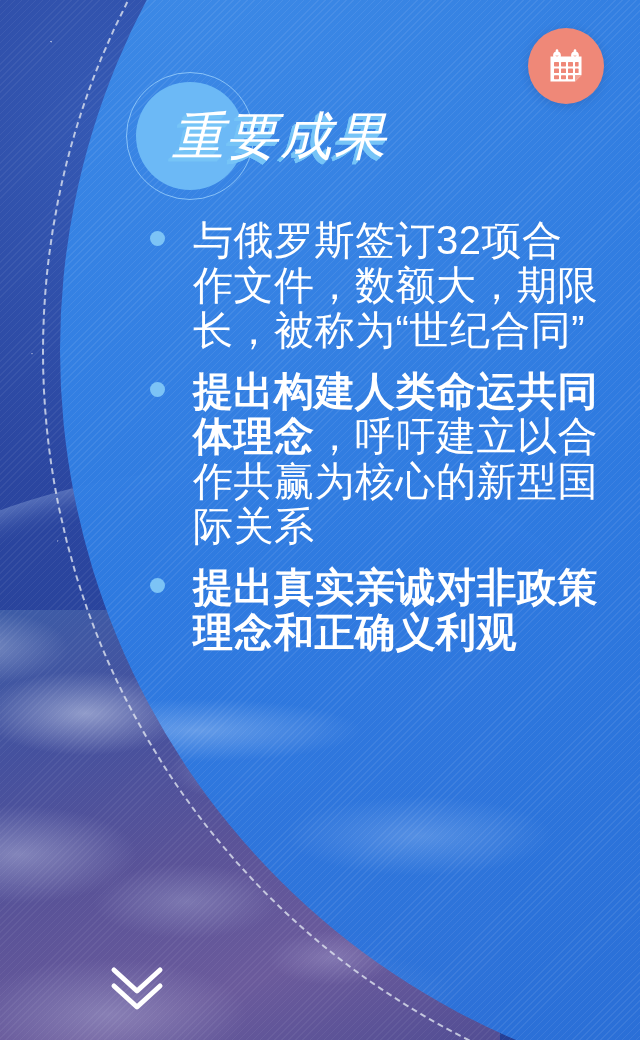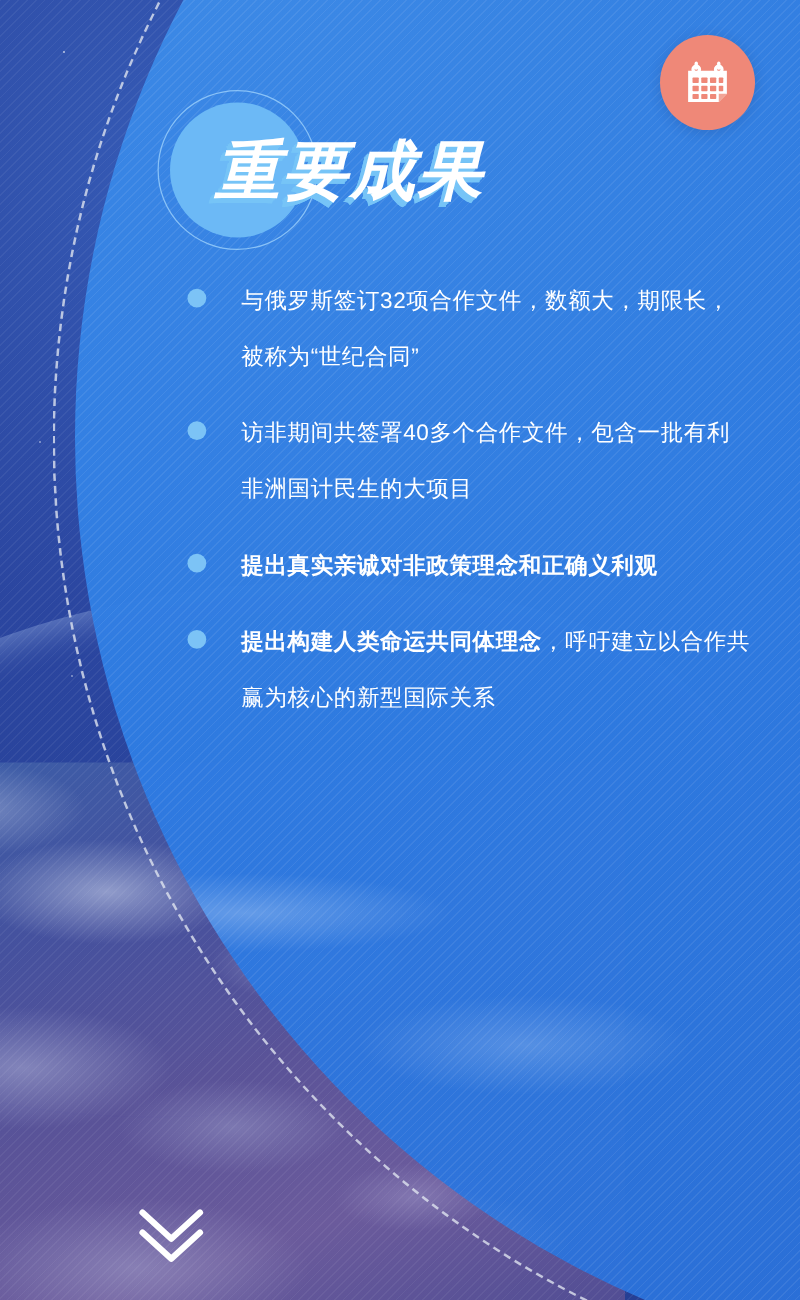--- a/index.html
+++ b/index.html
@@ -209,21 +209,21 @@
     width: 126px;
     height: 126px;
     border-radius: 50%;
     border: 1.5px solid rgba(150,205,250,.85);
   }
   .title-text {
     position: absolute;
     left: 36px;
     top: 20px;
     font-size: 52px;
-    font-weight: bold;
+    font-weight: normal;
     font-style: italic;
     color: #ffffff;
     letter-spacing: 2px;
     white-space: nowrap;
     text-shadow:
       -4px 4px 0 #76c4f7,
       -4px 4px 0 #76c4f7,
       -3px 3px 0 #76c4f7,
       -2px 2px 0 #76c4f7;
   }
@@ -244,21 +244,21 @@
     flex: 0 0 auto;
     width: 15px;
     height: 15px;
     border-radius: 50%;
     background: #7cc3f6;
     margin-top: 13px;
     margin-right: 28px;
   }
   .bullet-text {
     flex: 1 1 auto;
-    font-size: 18px;
+    font-size: 40px;
     line-height: 45px;
     color: #ffffff;
     letter-spacing: 0.5px;
   }
   .bullet-text .strong {
     font-weight: bold;
   }
 
   
   .chevrons {
@@ -319,29 +319,25 @@
     <div class="title-text">重要成果</div>
   </div>
 
   <div class="bullet-list" id="bullet-list">
       <div class="bullet-item">
         <span class="bullet-dot"></span>
         <div class="bullet-text"><span>与俄罗斯签订32项合作文件，数额大，期限长，被称为“世纪合同”</span></div>
       </div>
       <div class="bullet-item">
         <span class="bullet-dot"></span>
-        <div class="bullet-text"><span>访非期间共签署40多个合作文件，包含一批有利非洲国计民生的大项目</span></div>
+        <div class="bullet-text"><span class="strong">提出构建人类命运共同体理念</span><span>，呼吁建立以合作共赢为核心的新型国际关系</span></div>
       </div>
       <div class="bullet-item">
         <span class="bullet-dot"></span>
         <div class="bullet-text"><span class="strong">提出真实亲诚对非政策理念和正确义利观</span></div>
-      </div>
-      <div class="bullet-item">
-        <span class="bullet-dot"></span>
-        <div class="bullet-text"><span class="strong">提出构建人类命运共同体理念</span><span>，呼吁建立以合作共赢为核心的新型国际关系</span></div>
       </div>
     </div>
 
   <div class="chevrons">
     <span>
       <svg width="70" height="56" viewBox="0 0 70 56" aria-hidden="true">
         <g fill="none" stroke="#ffffff" stroke-width="5" stroke-linecap="round" stroke-linejoin="round">
           <polyline points="12,12 35,33 58,12"></polyline>
           <polyline points="12,28 35,49 58,28"></polyline>
         </g>

